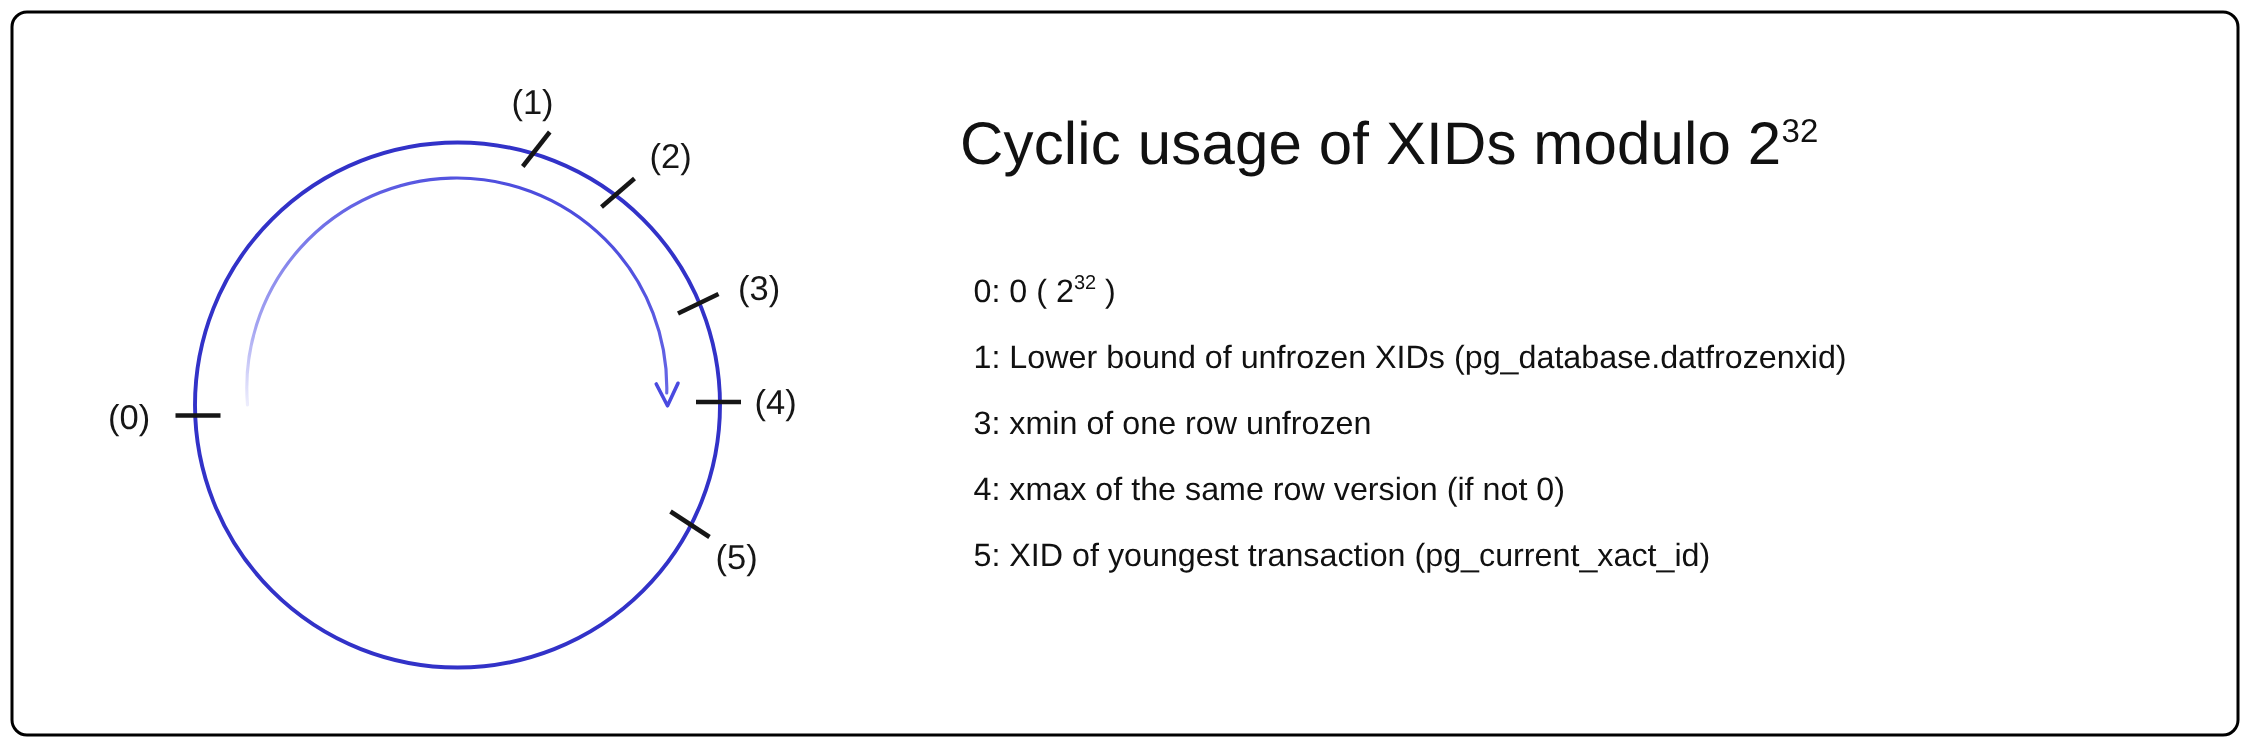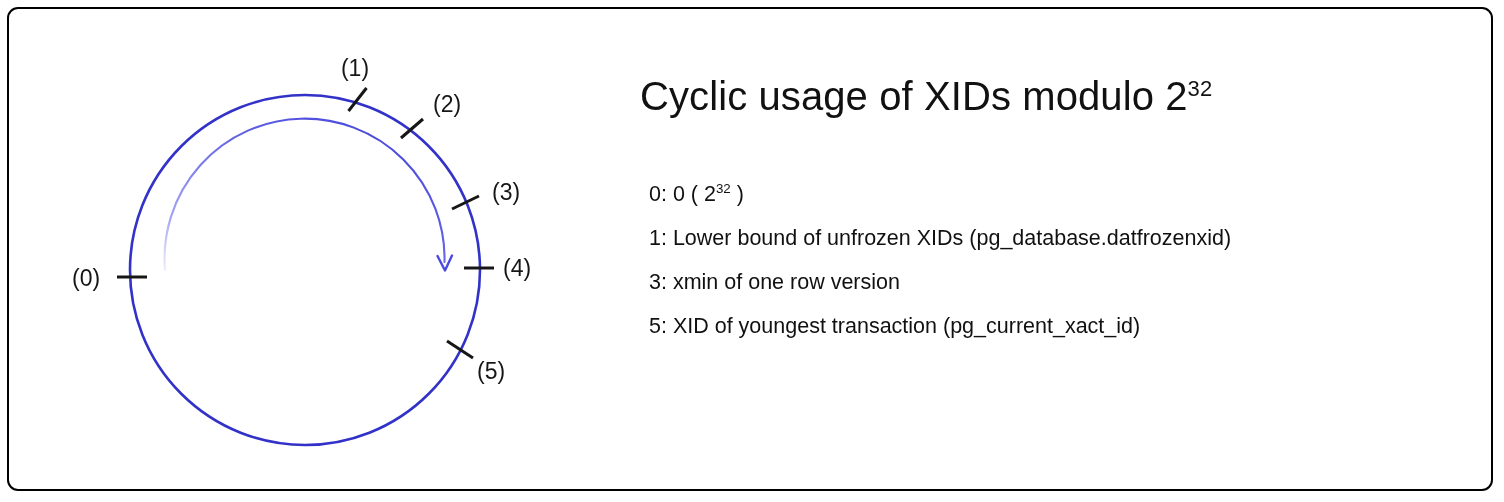--- a/index.html
+++ b/index.html
@@ -150,21 +150,22 @@
 
     <div id="title"><span>Cyclic usage of XIDs modulo 2</span><sup>32</sup></div>
 
     <div id="lines">
 
       <div class="line"><span>0: 0 ( 2</span><sup>32</sup><span> )</span></div>
 
       <div class="line"><span>1: Lower bound of unfrozen XIDs (pg_database.datfrozenxid)</span></div>
 
 
-      <div class="line"><span>3: xmin of one row version</span></div>
+      <div class="line"><span>3: xmin of one row unfrozen</span></div>
 
+      <div class="line"><span>4: xmax of the same row version (if not 0)</span></div>
 
       <div class="line"><span>5: XID of youngest transaction (pg_current_xact_id)</span></div>
 
     </div>
   </div>
 
 </div>
 
 </body></html>

